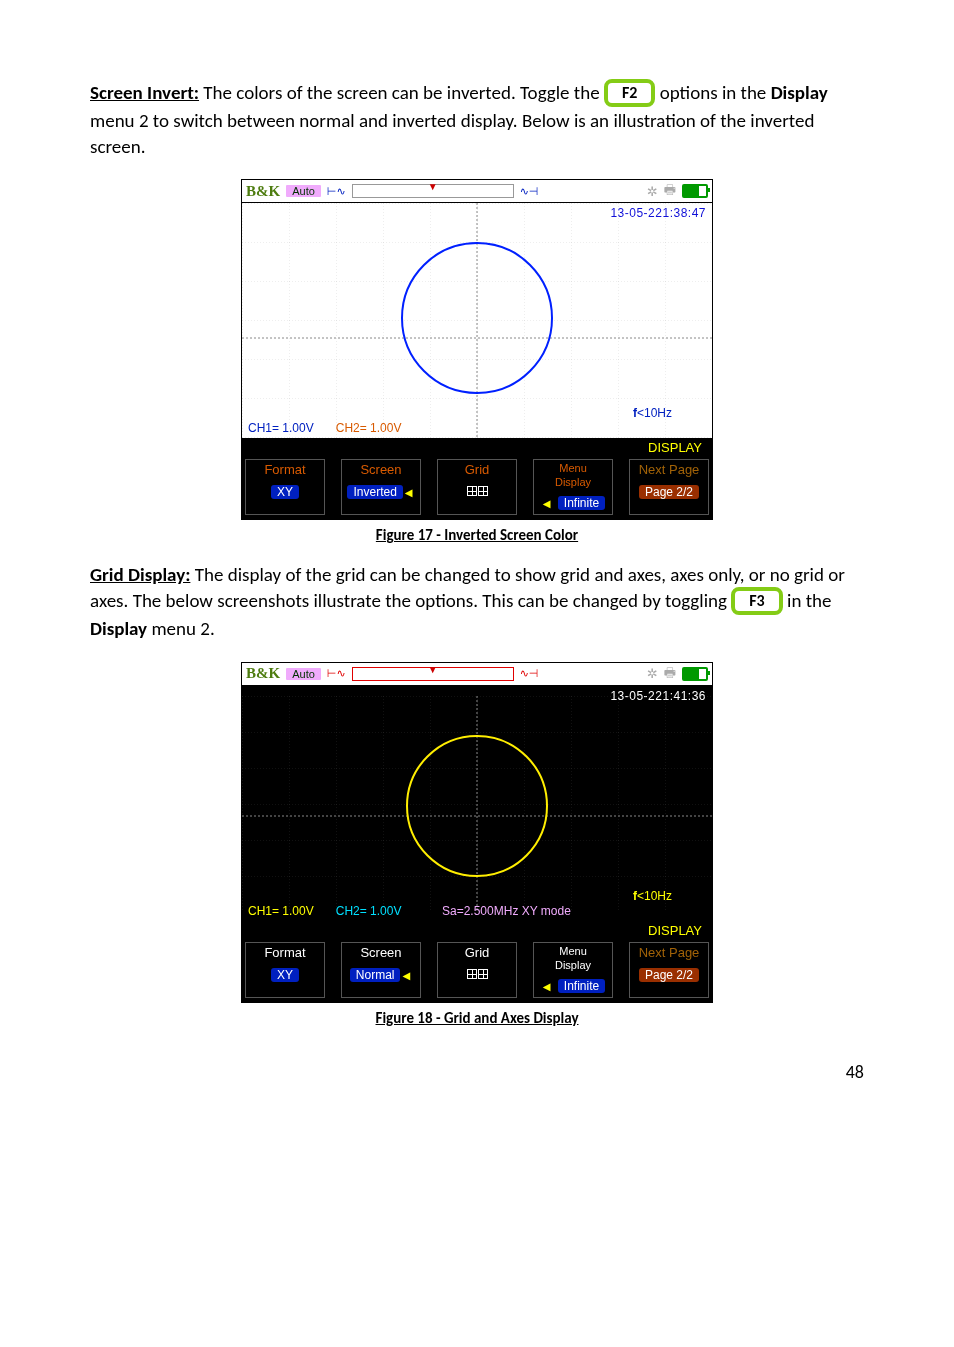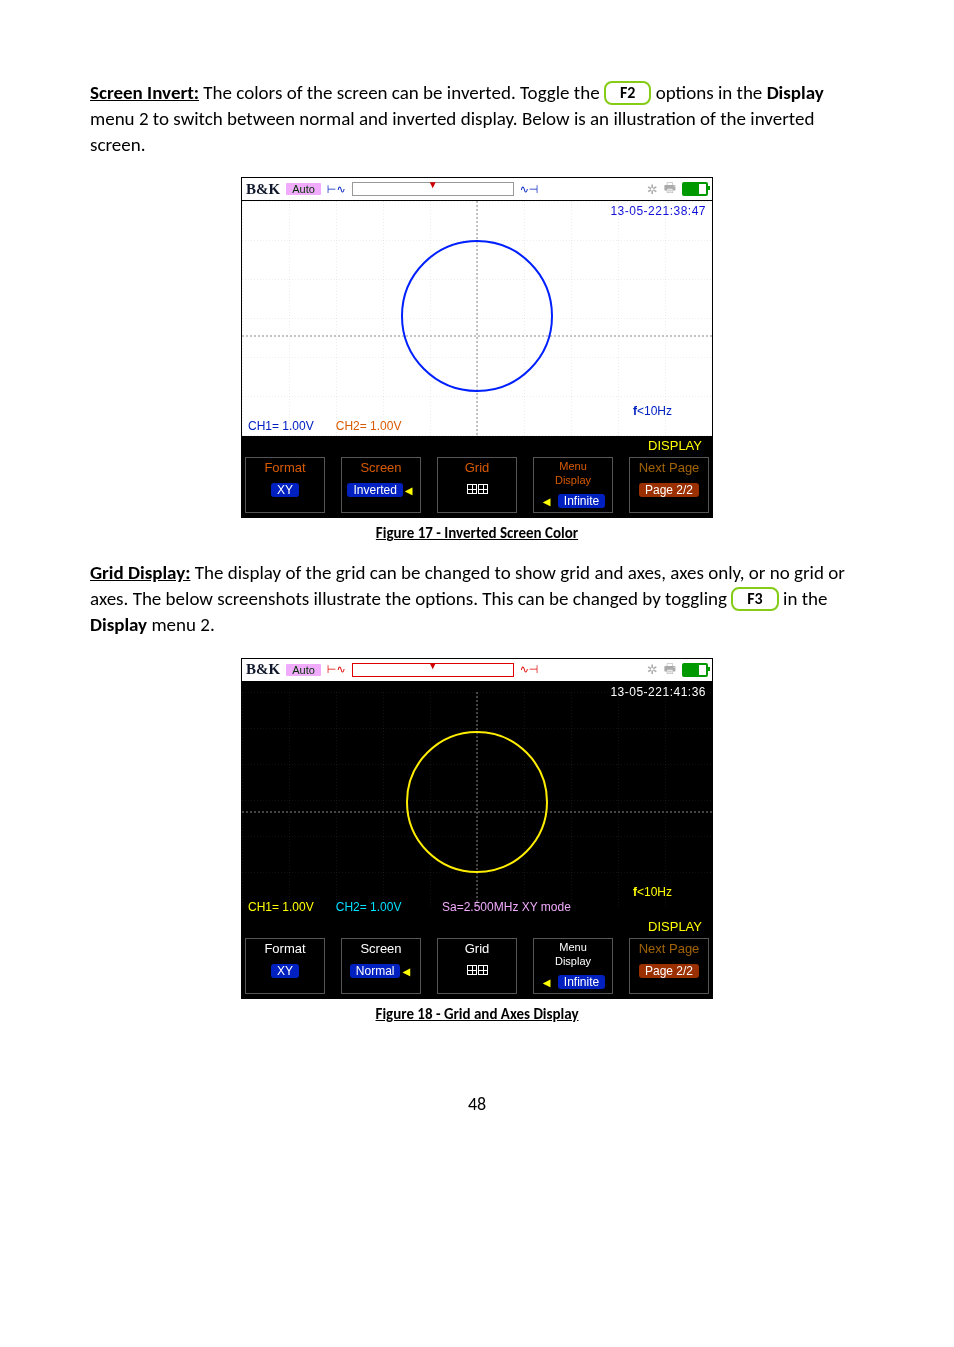--- a/index.html
+++ b/index.html
@@ -9,21 +9,21 @@
     max-width: 780px;
     margin: 0 auto;
     padding: 80px 90px 40px 90px;
     background: #fff;
   }
   .para { margin: 0 0 20px 0; line-height: 1.35; }
   .bold { font-weight: bold; }
   .uline { text-decoration: underline; }
   .key {
     display: inline-block;
-    border: 2px solid #84cc16;
+    border: 4px solid #84cc16;
     border-radius: 8px;
     padding: 0 14px;
     font-size: 16px;
     font-weight: bold;
     line-height: 20px;
     position: relative;
     top: -1px;
     background: #fff;
   }
   .fig-wrap { text-align: center; margin-bottom: 18px; }
@@ -40,21 +40,21 @@
   }
   .sc-top {
     height: 22px;
     background: #fff;
     display: flex;
     align-items: center;
     padding: 0 4px;
     gap: 6px;
     border-bottom: 1px solid #000;
   }
-  .sc-logo { color: #0f172a; font-family: "Times New Roman", serif; font-weight: bold; font-size: 15px; }
+  .sc-logo { color: #4d7c0f; font-family: "Times New Roman", serif; font-weight: bold; font-size: 15px; }
   .badge-auto { background: #f0abfc; color: #003000; font-size: 11px; padding: 0 6px; border-radius: 1px; }
   .mem-box { border: 1px solid #999; width: 160px; height: 12px; position: relative; flex: 0 0 auto; }
   .mem-box::before, .mem-box::after { content:""; position:absolute; top:4px; height:4px; background:#0020c0; }
   .mem-box.inv::before, .mem-box.inv::after { background:#e00000; }
   .mem-box.inv { border-color:#e00000; }
   .mem-tick { color:#c00; font-size:10px; position:absolute; left:50%; top:-4px; transform:translateX(-50%); }
   .top-spacer { flex:1; }
   .ico-gear { color:#aaa; font-size:13px; }
   .ico-print { color:#aaa; font-size:13px; }
   .ico-batt { border:2px solid #090; width:22px; height:10px; position:relative; border-radius:2px; }
@@ -88,21 +88,21 @@
   .valbox.norm { background:#0020c0; color:#fff; }
   .arrow { color:#ff0; font-size:10px; padding:0 2px; }
   .gridglyph { display:inline-block; border:1px solid #fff; width:8px; height:8px; position:relative; }
   .gridglyph::before,.gridglyph::after { content:""; position:absolute; background:#fff; }
   .gridglyph::before { left:50%; top:0; width:1px; height:100%; }
   .gridglyph::after { top:50%; left:0; height:1px; width:100%; }
   .gridglyph.double { margin-left:1px; }
   .next { color:#a16207; }
   .pagenum { background:#9a2f00; color:#fff; display:inline-block; padding:0 6px; border-radius:3px; font-size:12px; }
 
-  .pageno { text-align:center; margin-top:70px; font-size:18px; }
+  .pageno { text-align:right; margin-top:34px; font-size:18px; }
 </style>
 </head>
 <body>
 
 <p class="para">
   <span class="bold uline">Screen Invert:</span>
   <span>The colors of the screen can be inverted.  Toggle the</span>
   <span class="key">F2</span>
   <span>options in the</span>
   <span class="bold">Display</span>

